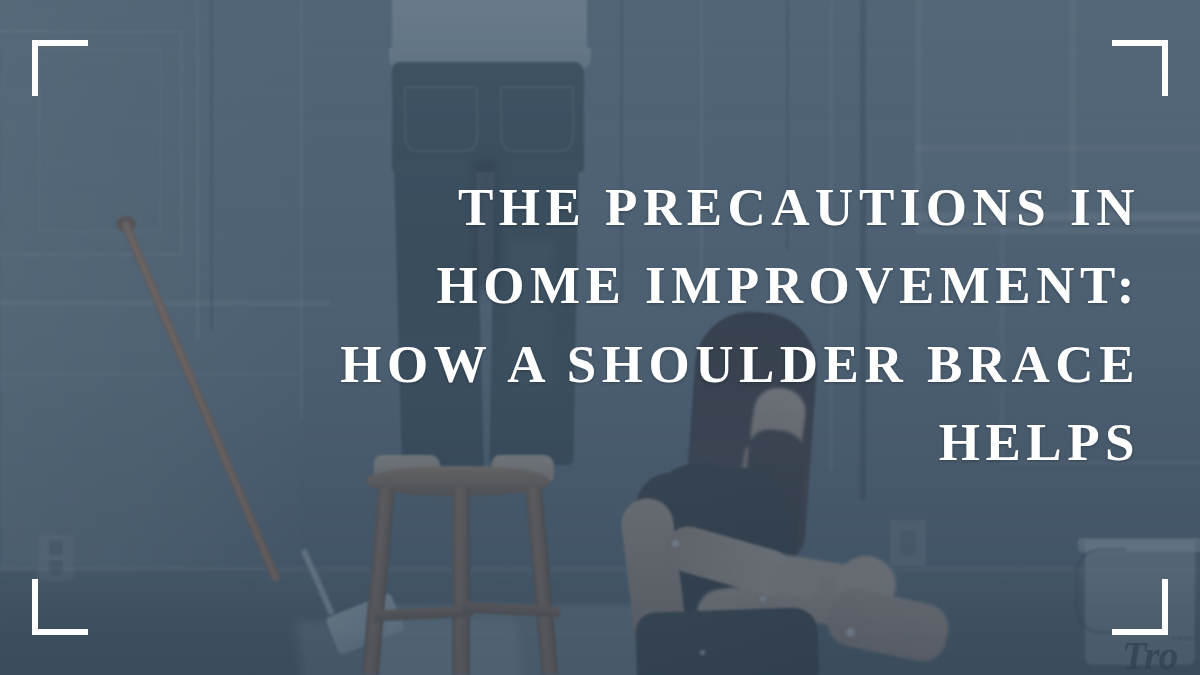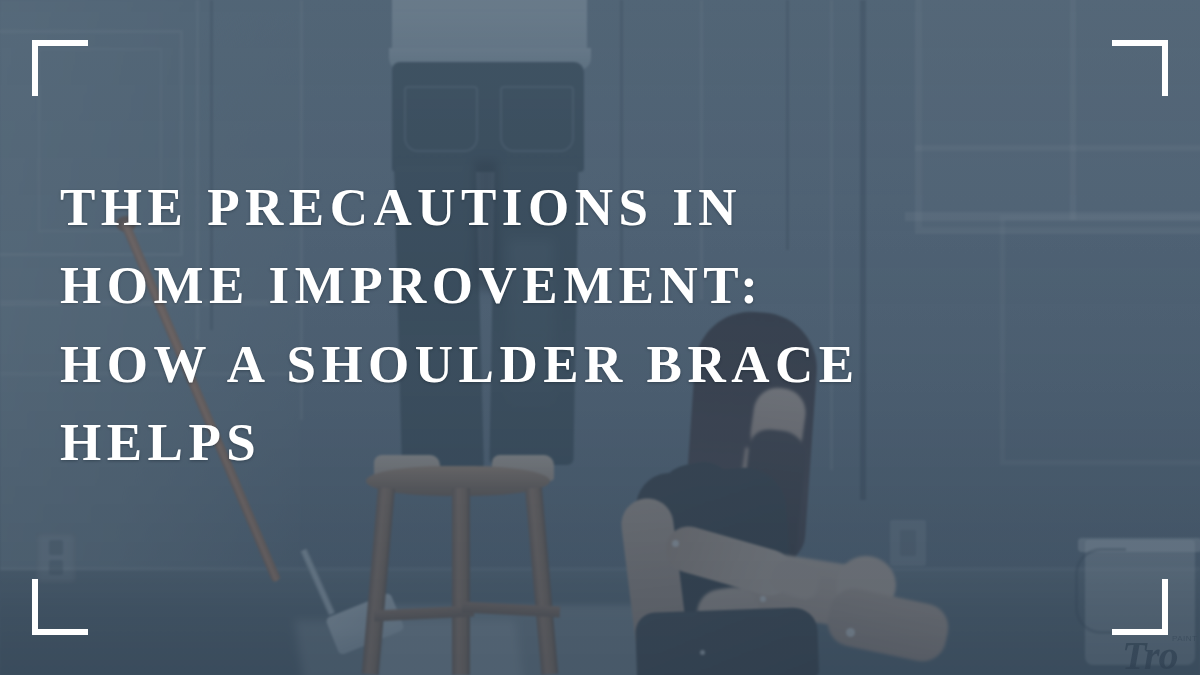--- a/index.html
+++ b/index.html
@@ -463,21 +463,21 @@
   .corner-tr { right: 32px; top: 40px;  border-top-width: 6px; border-right-width: 6px; }
   .corner-bl { left: 32px;  bottom: 40px; border-bottom-width: 6px; border-left-width: 6px; }
   .corner-br { right: 32px; bottom: 40px; border-bottom-width: 6px; border-right-width: 6px; }
 
   
   #title-wrap {
     position: absolute;
     left: 0;
     top: 168px;
     width: 1200px;
-    text-align: left;
+    text-align: right;
     padding: 0 60px;
     box-sizing: border-box;
   }
   #title {
     margin: 0;
     font-family: "Liberation Serif", "DejaVu Serif", serif;
     font-weight: 700;
     font-size: 53px;
     line-height: 1.48;
     letter-spacing: 5.5px;

